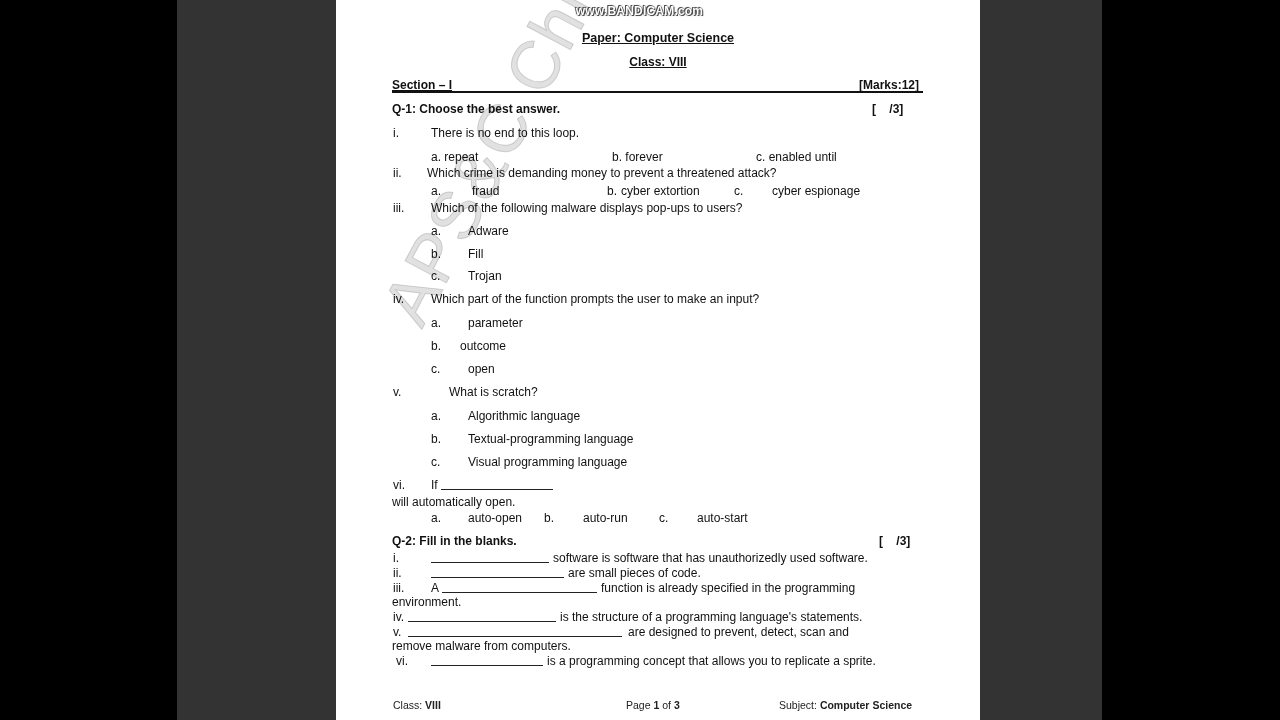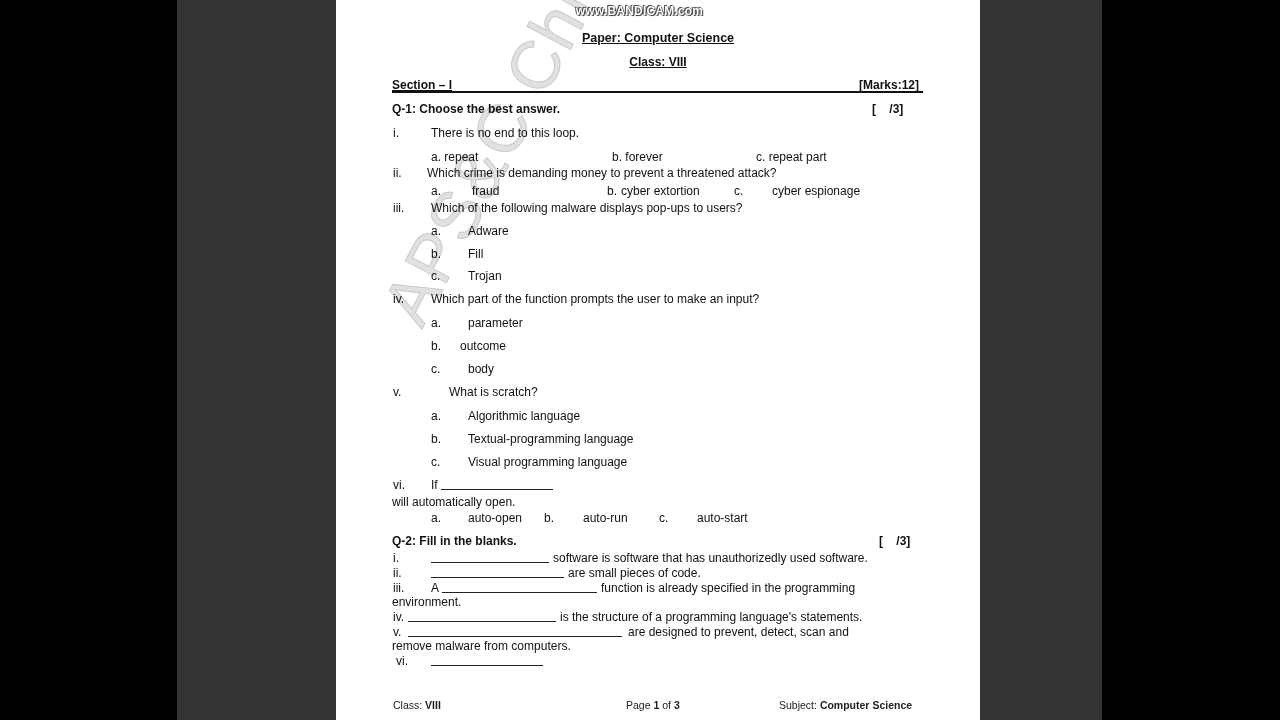--- a/index.html
+++ b/index.html
@@ -31,21 +31,21 @@
   <div class="abs bold" style="left:523px;top:78px;">[Marks:12]</div>
   <div class="sec-line"></div>
 
   <div class="abs bold" style="left:56px;top:102px;">Q-1: Choose the best answer.</div>
   <div class="abs bold" style="left:536px;top:102px;white-space:pre;">[    /3]</div>
 
   <div class="abs" style="left:57px;top:126px;">i.</div>
   <div class="abs" style="left:95px;top:126px;">There is no end to this loop.</div>
   <div class="abs" style="left:95px;top:150px;">a. repeat</div>
   <div class="abs" style="left:276px;top:150px;">b. forever</div>
-  <div class="abs" style="left:420px;top:150px;">c. repeat part</div>
+  <div class="abs" style="left:420px;top:150px;">c. enabled until</div>
 
   <div class="abs" style="left:57px;top:166px;">ii.</div>
   <div class="abs" style="left:91px;top:166px;">Which crime is demanding money to prevent a threatened attack?</div>
   <div class="abs" style="left:95px;top:184px;">a.</div>
   <div class="abs" style="left:136px;top:184px;">fraud</div>
   <div class="abs" style="left:271px;top:184px;">b.</div>
   <div class="abs" style="left:285px;top:184px;">cyber extortion</div>
   <div class="abs" style="left:398px;top:184px;">c.</div>
   <div class="abs" style="left:436px;top:184px;">cyber espionage</div>
 
@@ -58,21 +58,21 @@
   <div class="abs" style="left:95px;top:269px;">c.</div>
   <div class="abs" style="left:132px;top:269px;">Trojan</div>
 
   <div class="abs" style="left:57px;top:292px;">iv.</div>
   <div class="abs" style="left:95px;top:292px;">Which part of the function prompts the user to make an input?</div>
   <div class="abs" style="left:95px;top:316px;">a.</div>
   <div class="abs" style="left:132px;top:316px;">parameter</div>
   <div class="abs" style="left:95px;top:339px;">b.</div>
   <div class="abs" style="left:124px;top:339px;">outcome</div>
   <div class="abs" style="left:95px;top:362px;">c.</div>
-  <div class="abs" style="left:132px;top:362px;">body</div>
+  <div class="abs" style="left:132px;top:362px;">open</div>
 
   <div class="abs" style="left:57px;top:385px;">v.</div>
   <div class="abs" style="left:95px;top:385px;margin-left:18px;">What is scratch?</div>
   <div class="abs" style="left:95px;top:409px;">a.</div>
   <div class="abs" style="left:132px;top:409px;">Algorithmic language</div>
   <div class="abs" style="left:95px;top:432px;">b.</div>
   <div class="abs" style="left:132px;top:432px;">Textual-programming language</div>
   <div class="abs" style="left:95px;top:455px;">c.</div>
   <div class="abs" style="left:132px;top:455px;">Visual programming language</div>
 
@@ -108,20 +108,21 @@
   <div class="abs" style="left:72px;top:610px;"><span class="blank" style="width:148px;"></span></div>
   <div class="abs" style="left:224px;top:610px;">is the structure of a programming language's statements.</div>
 
   <div class="abs" style="left:57px;top:625px;">v.</div>
   <div class="abs" style="left:72px;top:625px;"><span class="blank" style="width:214px;"></span></div>
   <div class="abs" style="left:292px;top:625px;">are designed to prevent, detect, scan and</div>
   <div class="abs" style="left:56px;top:639px;">remove malware from computers.</div>
 
   <div class="abs" style="left:60px;top:654px;">vi.</div>
   <div class="abs" style="left:95px;top:654px;"><span class="blank" style="width:112px;"></span></div>
+  <div class="abs" style="left:211px;top:654px;">is a programming concept that allows you to replicate a sprite.</div>
 
   <div class="abs footer" style="left:57px;top:698px;">
     <span>Class:</span>
     <span class="bold">VIII</span>
   </div>
   <div class="abs footer" style="left:290px;top:698px;">
     <span>Page</span>
     <span class="bold">1</span>
     <span>of</span>
     <span class="bold">3</span>

